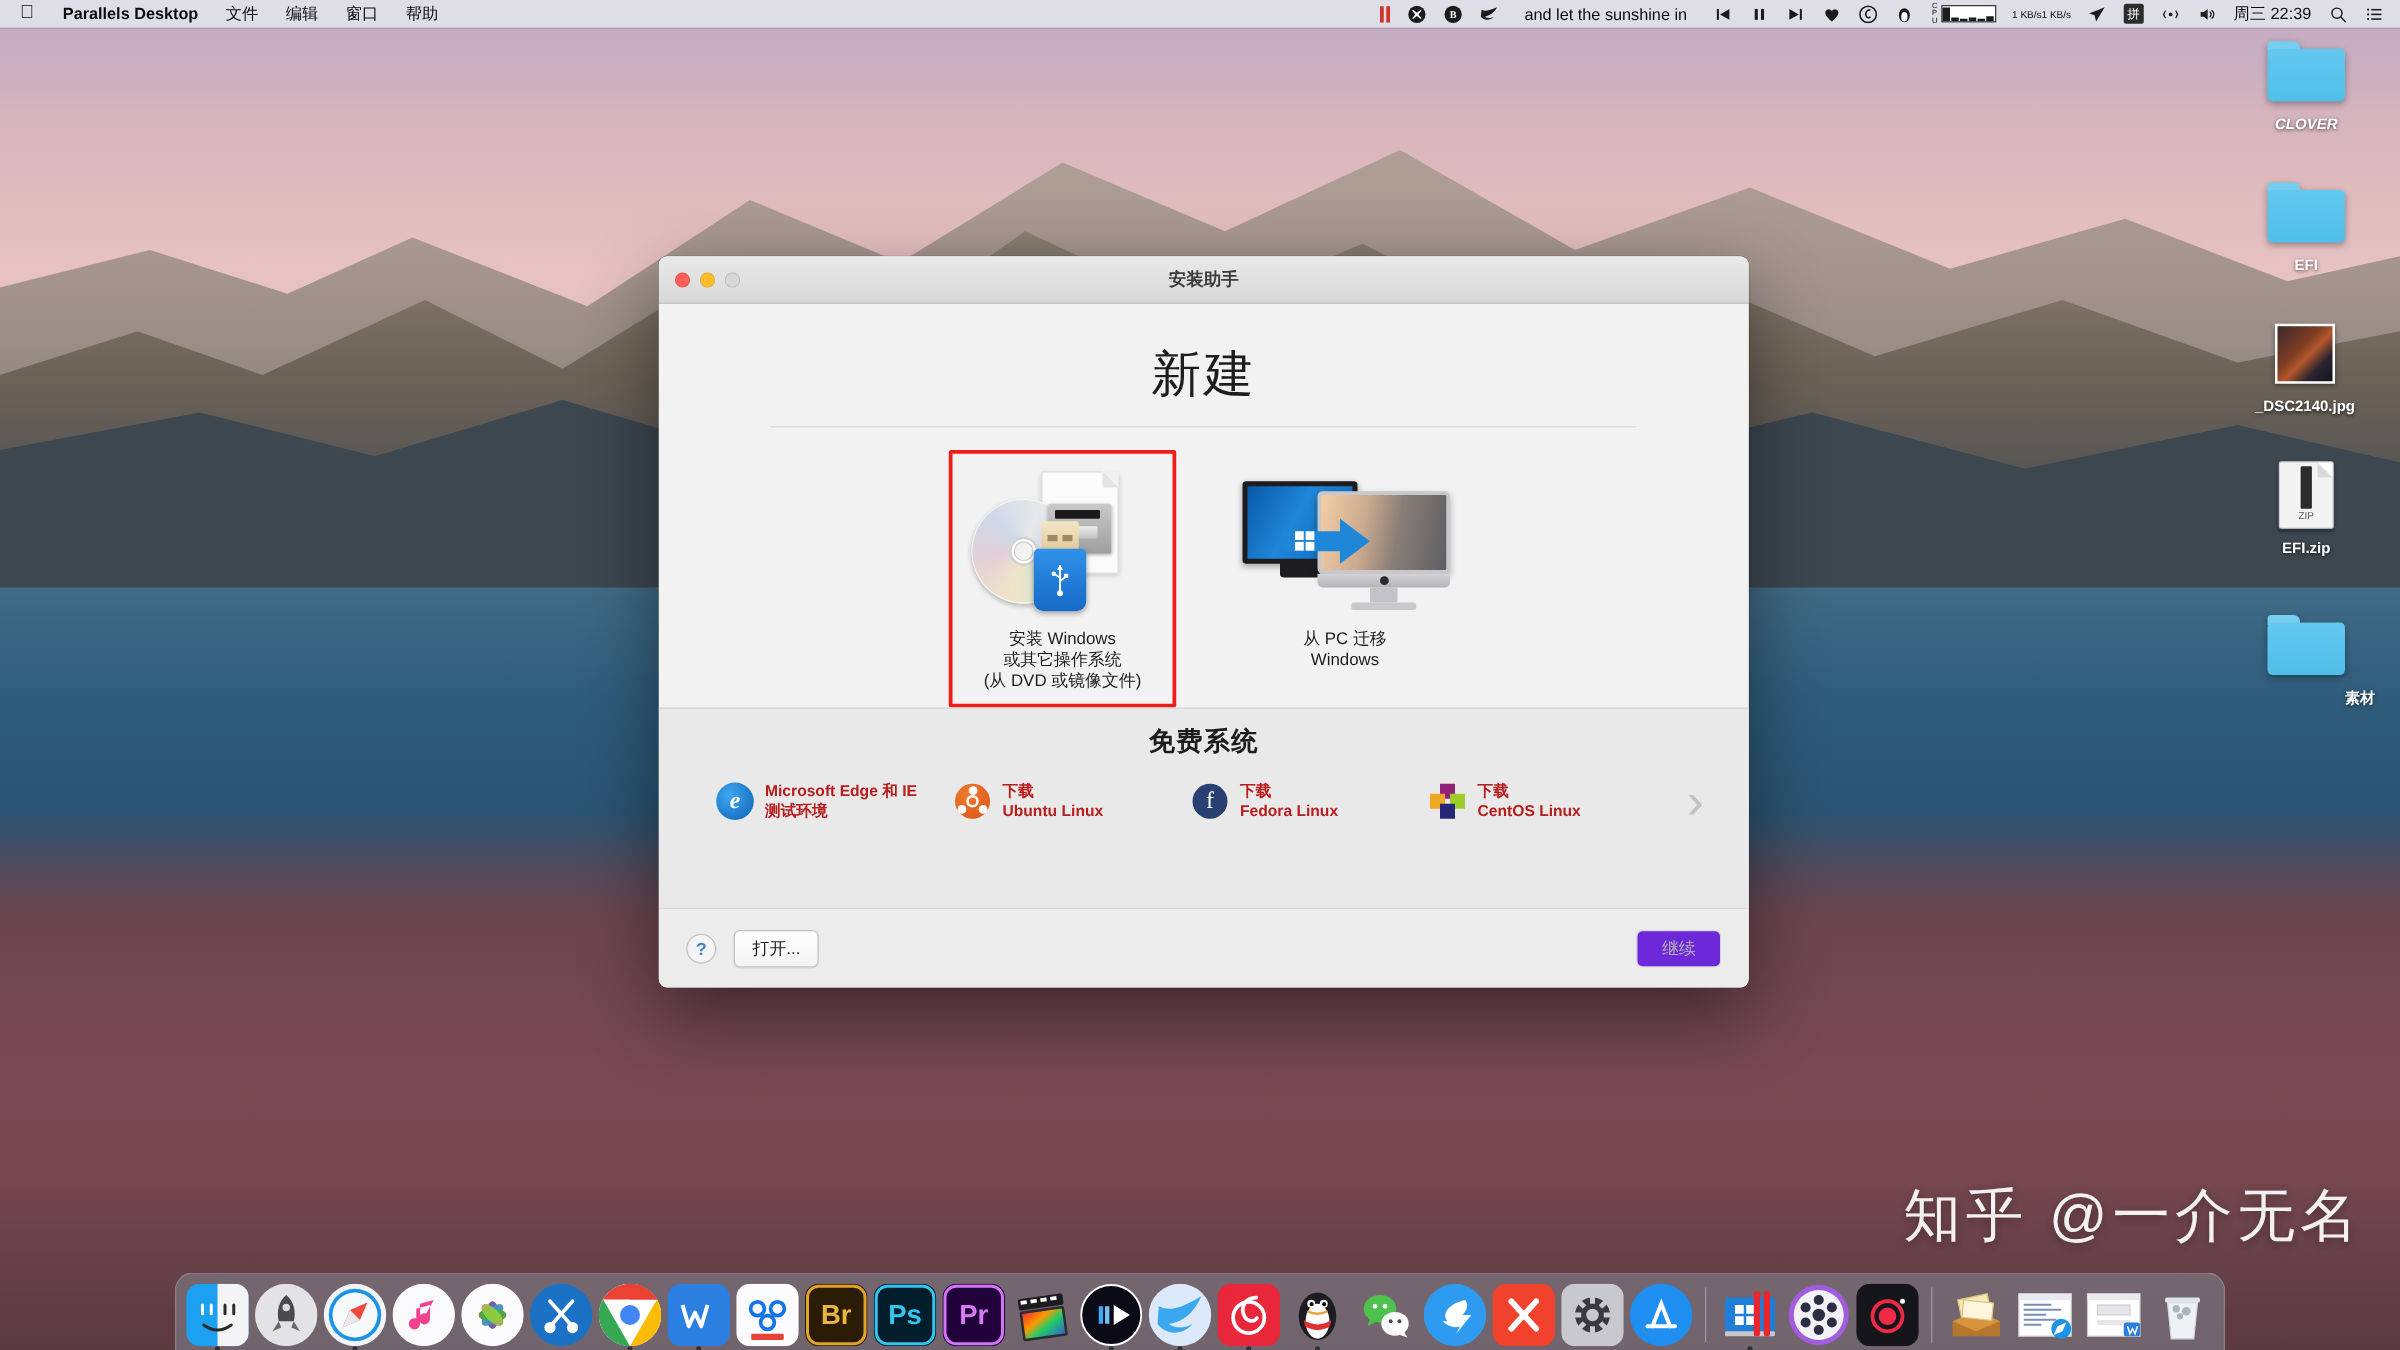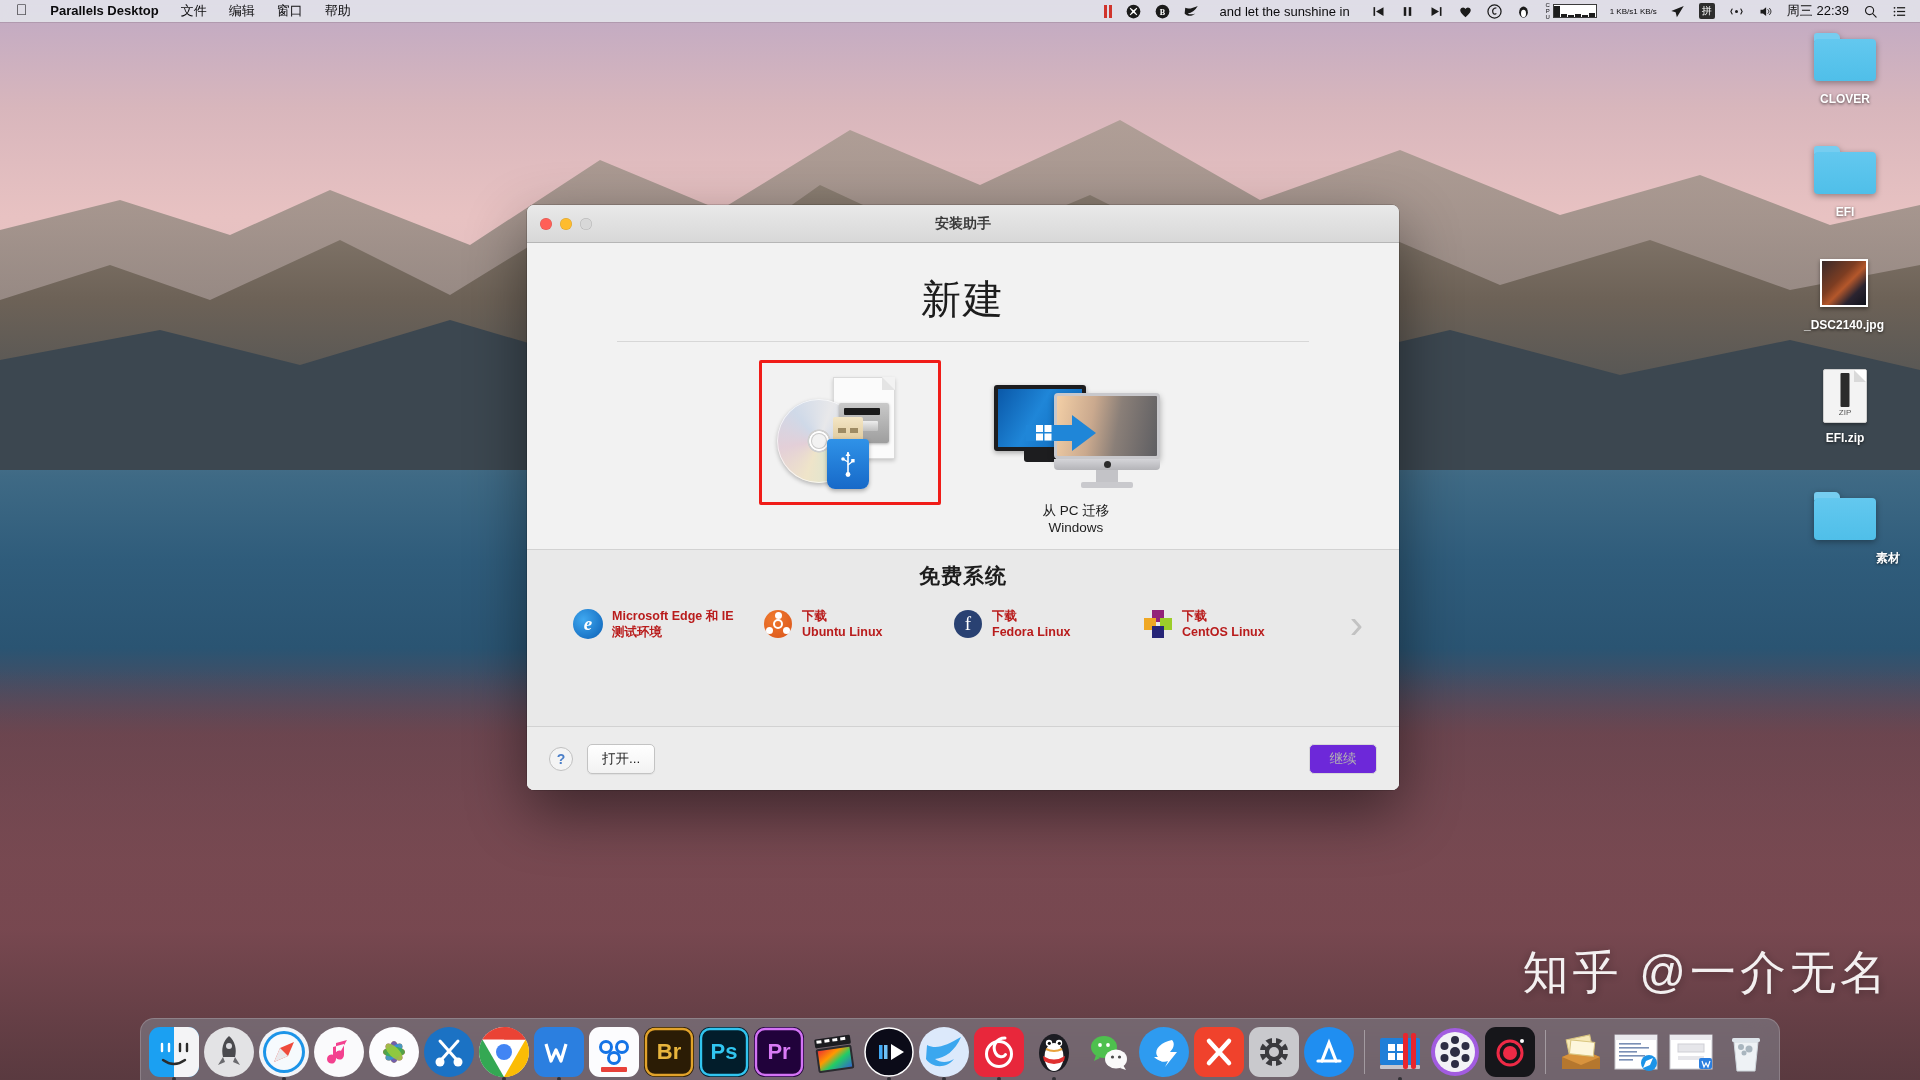--- a/index.html
+++ b/index.html
@@ -414,21 +414,21 @@
             <circle cx="4" cy="12" r="1.4"></circle>
             <rect x="8" y="11" width="13" height="2"></rect>
             <circle cx="4" cy="18" r="1.4"></circle>
             <rect x="8" y="17" width="13" height="2"></rect>
           </g>
         </svg>
     </div>
   </div>
 </div>
 
-<div class="desk-icon" style="right:20px; top:26px;">
+<div class="desk-icon" style="right:20px; top:26px;font-style:italic;">
   <div class="glyph">
     <div class="folder">
         <div class="tab"></div>
         <div class="body"></div>
       </div>
   </div>
   <div class="nm">CLOVER</div>
 </div>
 
 <div class="desk-icon" style="right:20px; top:139px;">
@@ -503,20 +503,25 @@
                   <path d="M10 3 L10 24" stroke="#fff" stroke-width="1.6" fill="none"></path>
                   <path d="M10 3 L7.5 7 L12.5 7 Z" fill="#fff"></path>
                   <path d="M10 13 L5 10 M10 16 L15 12" stroke="#fff" stroke-width="1.4" fill="none"></path>
                   <circle cx="5" cy="10" r="1.8" fill="#fff"></circle>
                   <rect x="13.2" y="10" width="3.4" height="3.4" fill="#fff"></rect>
                   <circle cx="10" cy="25.5" r="2.4" fill="#fff"></circle>
                 </svg>
               </div>
             </div>
           </div>
+        </div>
+        <div class="lbl">
+          <div>安装 Windows</div>
+          <div>或其它操作系统</div>
+          <div>(从 DVD 或镜像文件)</div>
         </div>
       </div>
 
       <div class="opt">
         <div class="art">
           <div class="art2">
             <div class="mon-pc">
                 <i></i>
               </div>
             <div class="mon-mac">

